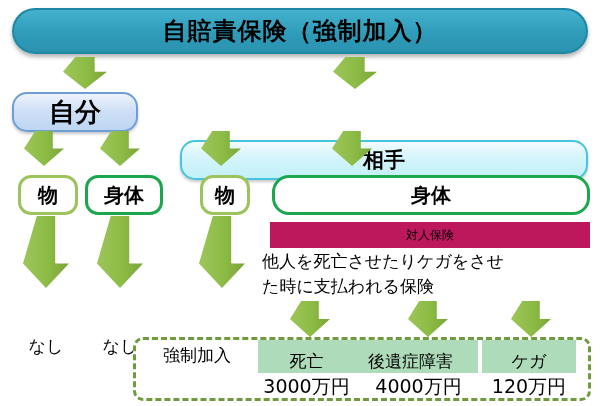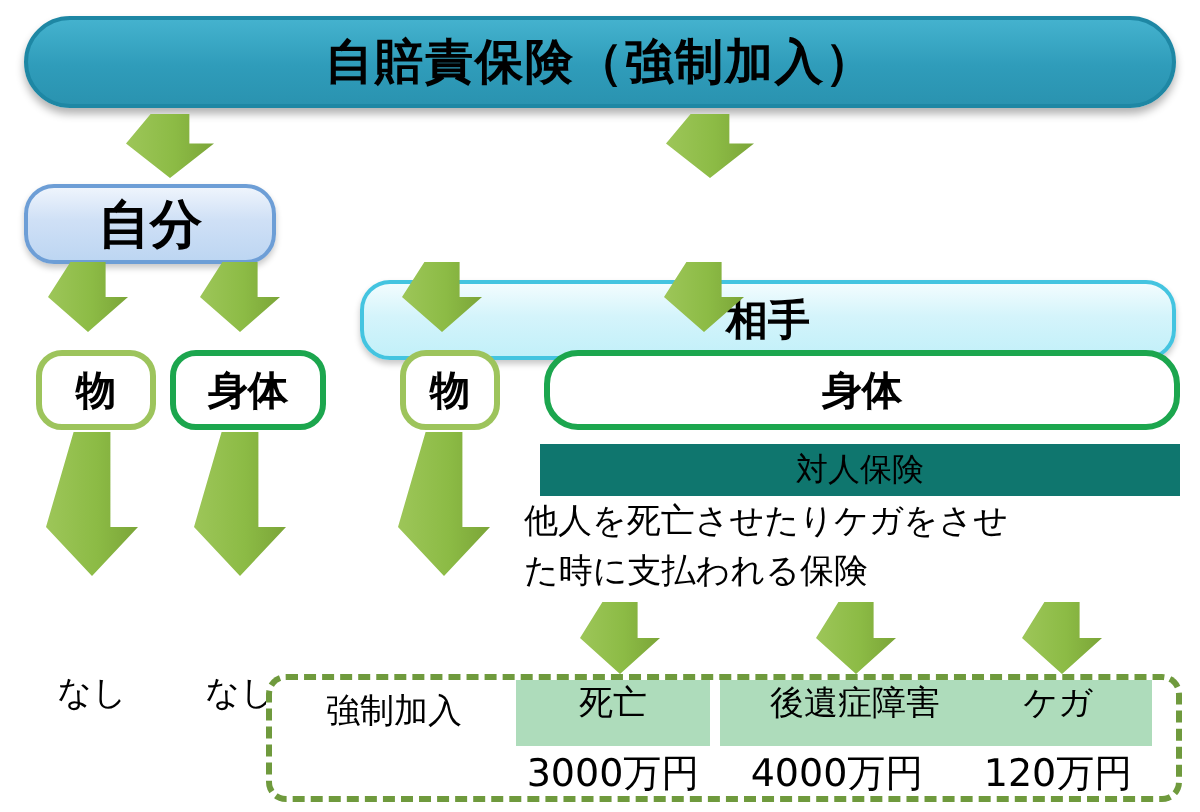--- a/index.html
+++ b/index.html
@@ -66,48 +66,48 @@
   .arrow.mid   { clip-path: polygon(28% 0, 72% 0, 72% 50%, 100% 50%, 50% 100%, 0 50%); }
   .arrow.long  { clip-path: polygon(30% 0, 70% 0, 70% 66%, 100% 66%, 50% 100%, 0 66%); }
 
   
   .nashi {
     top: 287px; width: 60px; height: 24px;
     font-size: 17px; text-align: center; margin-top: 48px;
   }
   .band {
     left: 270px; top: 222px; width: 320px; height: 26px;
-    background: #0f766e;
+    background: #be185d;
     display: flex; align-items: center; justify-content: center;
-    font-size: 16px;
+    font-size: 12px;
   }
   .desc {
     left: 262px; top: 249px; width: 332px;
     font-size: 17px; line-height: 25px;
   }
   .desc span { display: block; }
 
   
   .dashed-box {
     left: 133px; top: 337px; width: 458px; height: 64px;
     border: 3px dashed #6f9a3d; border-radius: 10px;
     background: #ffffff;
   }
   .range-label {
     left: 145px; top: 344px; width: 104px; height: 24px;
     font-size: 17px; text-align: center;
   }
   .cell {
     top: 340px; height: 33px;
     background: #aedcbb;
-    display: flex; align-items: flex-start; justify-content: center;
+    display: flex; align-items: flex-end; justify-content: center;
     font-size: 17px;
   }
   .cell-1 { left: 258px; width: 97px; }
-  .cell-2 { left: 360px; width: 135px; }
+  .cell-2 { left: 343px; width: 135px; }
   .cell-3 { left: 482px; width: 94px; }
   .amount {
     top: 374px; height: 25px;
     display: flex; align-items: center; justify-content: center;
     font-size: 19px;
   }
 </style>
 </head>
 <body>
 

